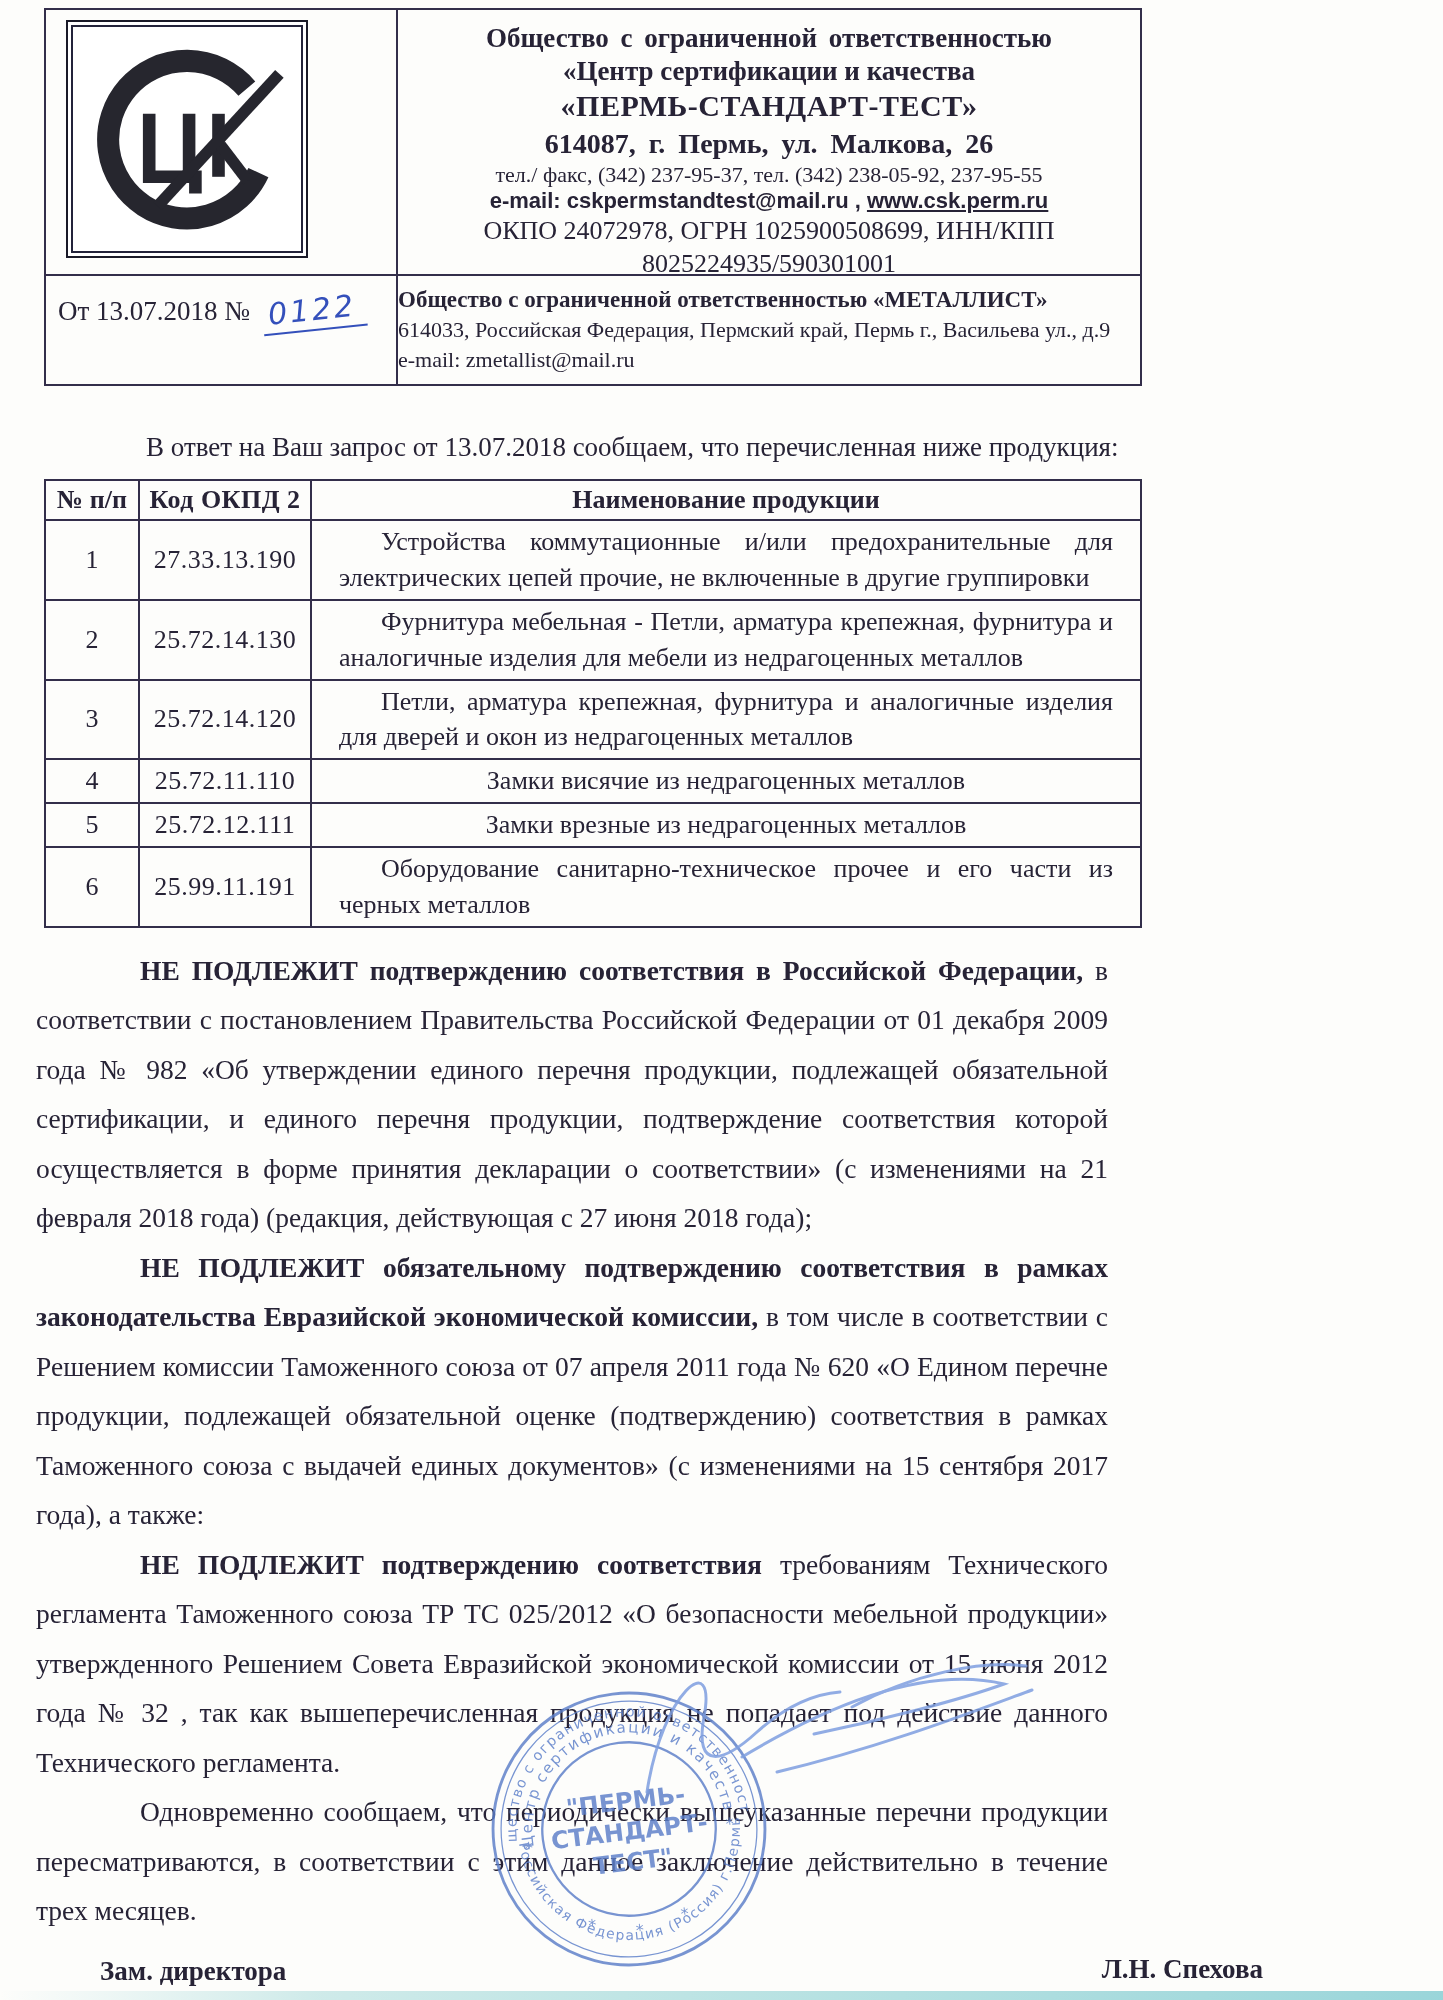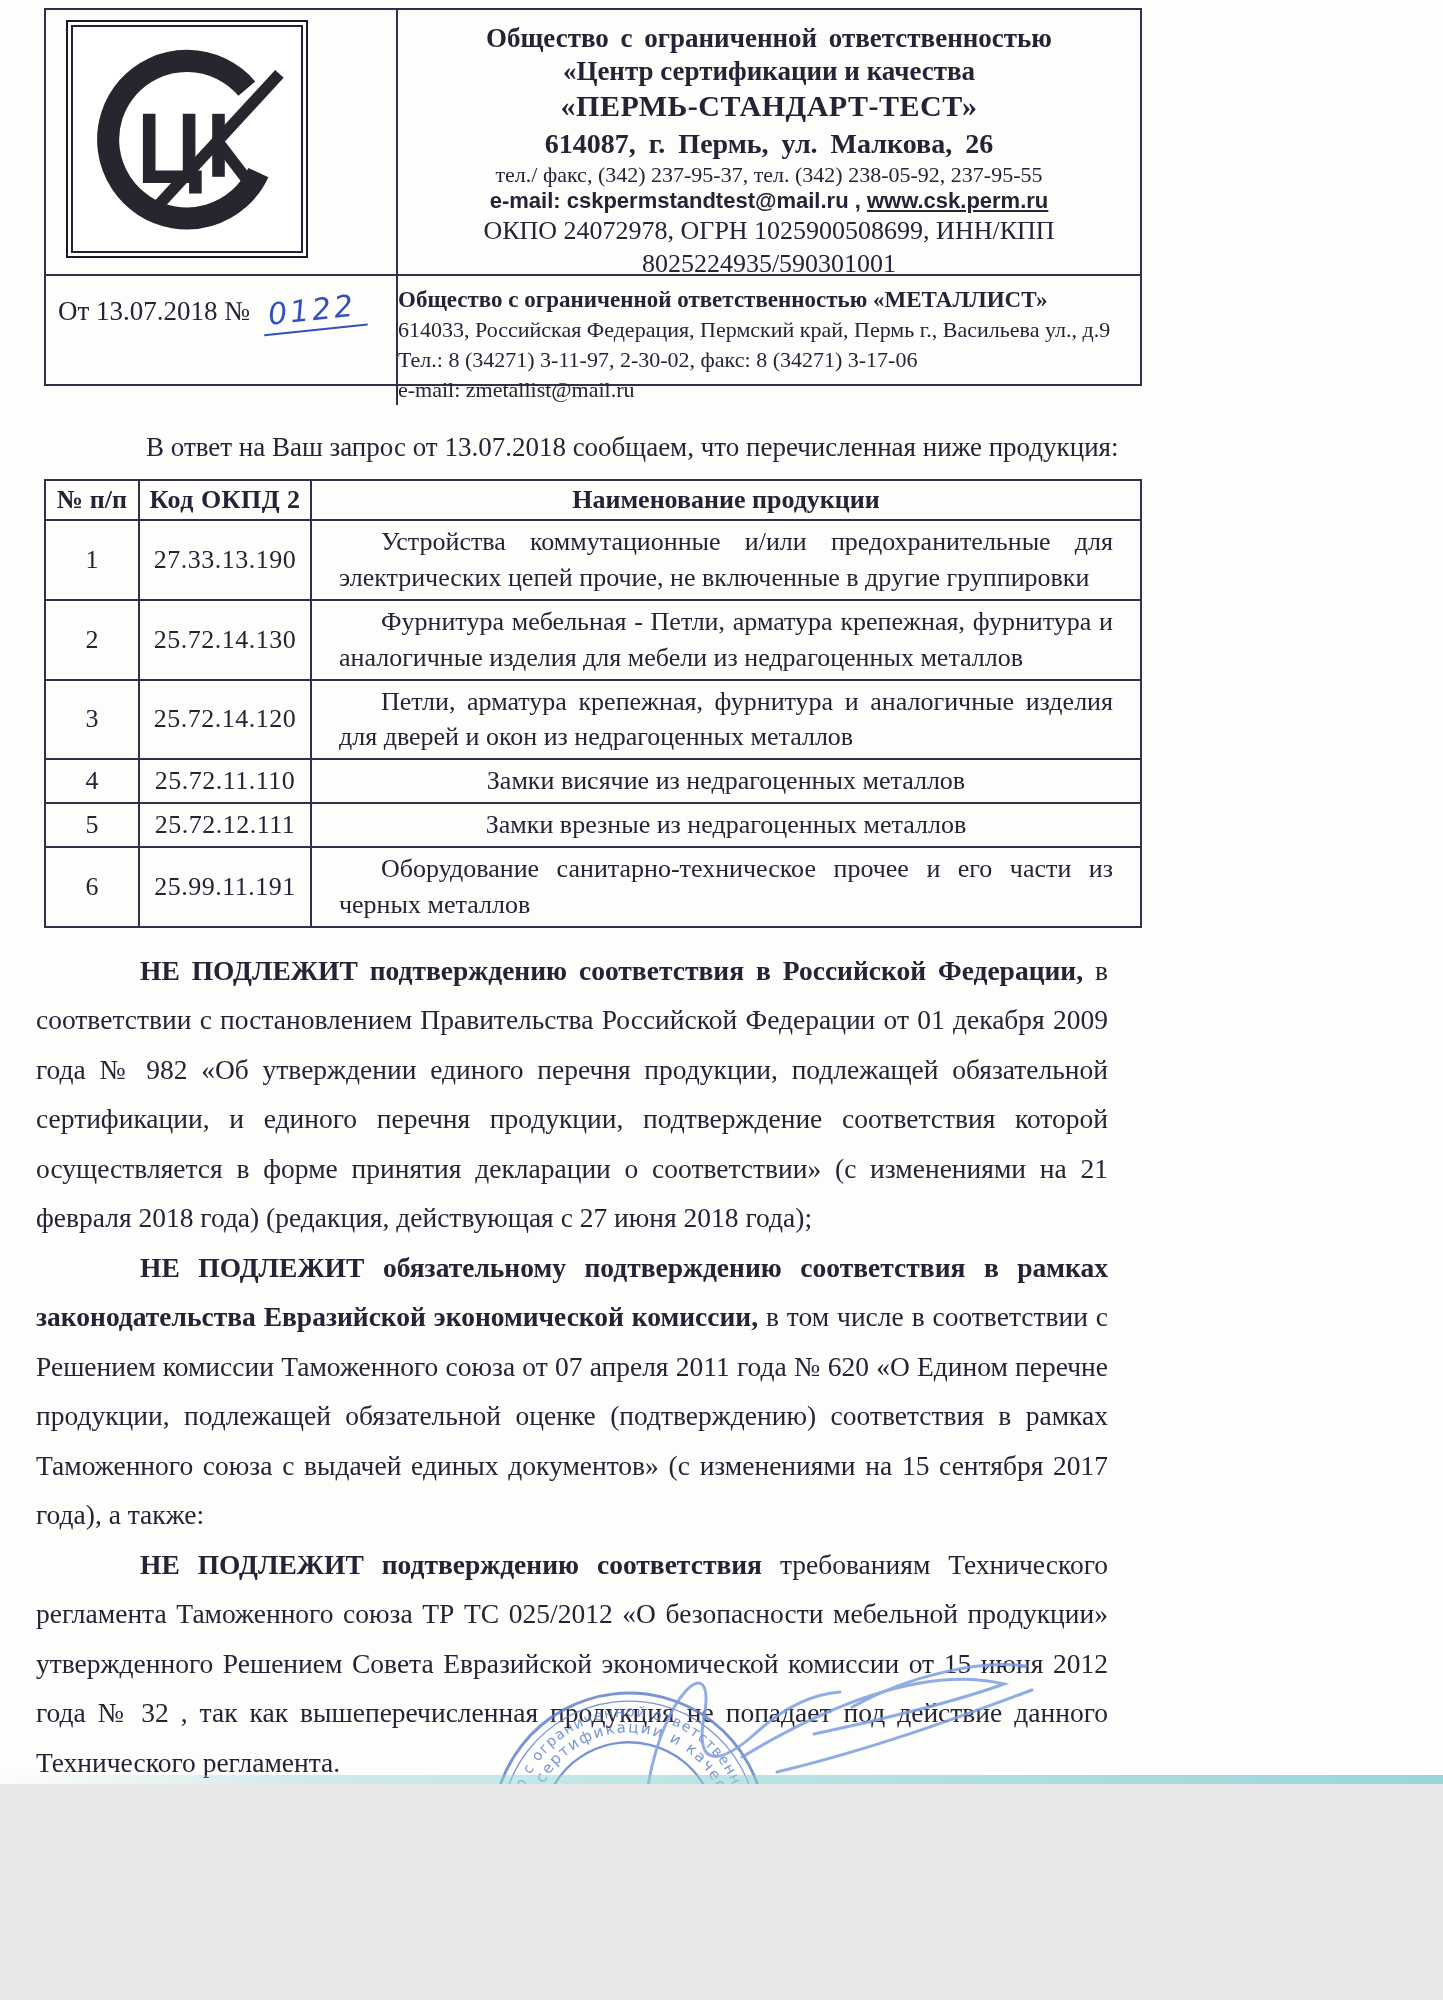--- a/index.html
+++ b/index.html
@@ -4,21 +4,21 @@
 <style>
   :root{
     --line:#332e4a;
     --text:#272336;
     --ink:#3450bb;
     --stamp:#5b7ec9;
   }
   html,body{margin:0;padding:0;}
   body{background:#e8e8e8;}
   .page{
-    position:relative;width:1443px;height:1784px;margin:0 auto;
+    position:relative;width:1443px;height:2000px;margin:0 auto;
     background:#fdfdfb;overflow:hidden;
     font-family:"Liberation Serif","DejaVu Serif",serif;color:var(--text);
   }
   
   .letterhead{position:absolute;left:44px;top:8px;width:1094px;border:2px solid var(--line);}
   .lh-row{display:grid;grid-template-columns:352px 1fr;}
   .lh-row.top{height:264px;border-bottom:2px solid var(--line);}
   .lh-row.bottom{height:108px;}
   .cell-l{border-right:2px solid var(--line);}
   .logo-box{
@@ -107,21 +107,20 @@
     <div class="lh-row bottom">
       <div class="cell-l">
         <div class="date-line">
           <span>От 13.07.2018  №</span><span class="handwritten">0122</span>
         </div>
       </div>
       <div>
         <div class="recipient">
           <div class="rcp-name">Общество с ограниченной ответственностью «МЕТАЛЛИСТ»</div>
           <div>614033, Российская Федерация, Пермский край, Пермь г., Васильева ул., д.9</div>
-          <div>Тел.: 8 (34271) 3-11-97, 2-30-02, факс: 8 (34271) 3-17-06</div>
           <div>e-mail: zmetallist@mail.ru</div>
         </div>
       </div>
     </div>
   </div>
 
   <div style="height:400px"></div>
 
   <p class="intro">В ответ на Ваш запрос от 13.07.2018 сообщаем, что перечисленная ниже продукция:</p>
 

